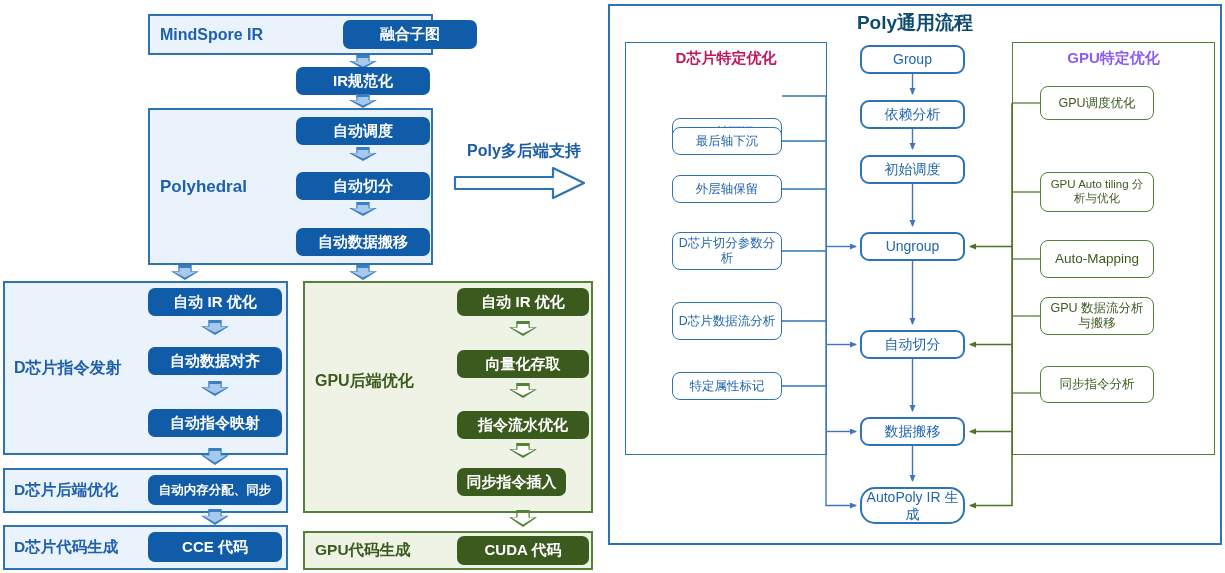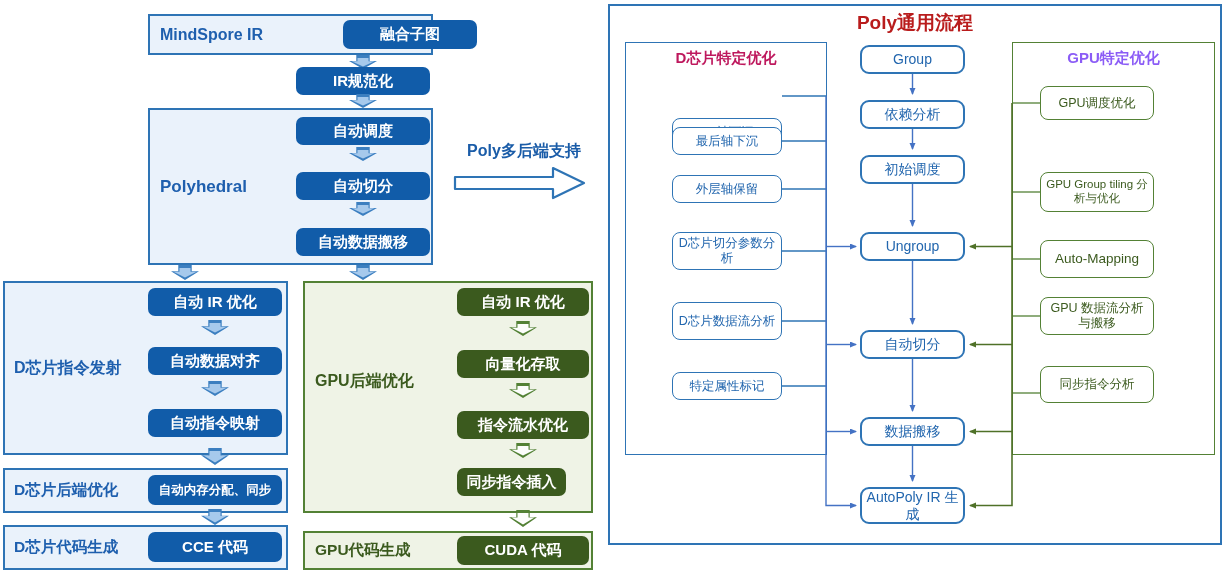--- a/index.html
+++ b/index.html
@@ -32,21 +32,21 @@
   .hdr-g{color:#8b5cf6;font-weight:bold;font-size:15px;text-align:center;}
   .sbox-b{background:#fff;border:1.5px solid #2E74B5;border-radius:8px;color:#2266AE;
           font-size:12.5px;display:flex;align-items:center;justify-content:center;
           text-align:center;line-height:1.2;padding:1px 4px;}
   .sbox-g{background:#fff;border:1.5px solid #538135;border-radius:8px;color:#3B5A1E;
           font-size:12.5px;display:flex;align-items:center;justify-content:center;
           text-align:center;line-height:1.2;padding:1px 4px;}
   .mbox{background:#fff;border:2px solid #2E74B5;border-radius:9px;color:#2266AE;
         font-size:14px;display:flex;align-items:center;justify-content:center;
         text-align:center;line-height:1.15;}
-  .title{color:#b91c1c;font-weight:bold;font-size:19px;text-align:center;}
+  .title{color:#0c4a6e;font-weight:bold;font-size:19px;text-align:center;}
   svg{display:block;}
   #connectors{position:absolute;left:0;top:0;pointer-events:none;}
 </style>
 </head>
 <body>
 
 <div id="canvas">
 
   <div class="abs lc" style="left:148px;top:14px;width:285px;height:41px;"></div>
   <div class="abs clabel-b" style="left:160px;top:14px;height:41px;font-size:16px;">MindSpore IR</div>
@@ -157,32 +157,32 @@
   <div class="abs sbox-b" style="left:672px;top:82px;width:110px;height:28px;margin-top:36px;">C0轴下沉</div>
   <div class="abs sbox-b" style="left:672px;top:127px;width:110px;height:28px;">最后轴下沉</div>
   <div class="abs sbox-b" style="left:672px;top:175px;width:110px;height:28px;">外层轴保留</div>
   <div class="abs sbox-b" style="left:672px;top:232px;width:110px;height:38px;">D芯片切分参数分析</div>
   <div class="abs sbox-b" style="left:672px;top:302px;width:110px;height:38px;">D芯片数据流分析</div>
   <div class="abs sbox-b" style="left:672px;top:372px;width:110px;height:28px;">特定属性标记</div>
 
   <div class="abs colbox-g" style="left:1012px;top:42px;width:203px;height:413px;"></div>
   <div class="abs hdr-g" style="left:1012px;top:49px;width:203px;">GPU特定优化</div>
   <div class="abs sbox-g" style="left:1040px;top:86px;width:114px;height:34px;">GPU调度优化</div>
-  <div class="abs sbox-g" style="left:1040px;top:172px;width:114px;height:40px;font-size:11.5px;">GPU Group tiling 分析与优化</div>
+  <div class="abs sbox-g" style="left:1040px;top:172px;width:114px;height:40px;font-size:11.5px;">GPU Auto tiling 分析与优化</div>
   <div class="abs sbox-g" style="left:1040px;top:240px;width:114px;height:38px;font-size:13.5px;">Auto-Mapping</div>
   <div class="abs sbox-g" style="left:1040px;top:297px;width:114px;height:38px;">GPU 数据流分析与搬移</div>
   <div class="abs sbox-g" style="left:1040px;top:366px;width:114px;height:37px;">同步指令分析</div>
 
   <div class="abs mbox" style="left:860px;top:45px;width:105px;height:29px;">Group</div>
   <div class="abs mbox" style="left:860px;top:100px;width:105px;height:29px;">依赖分析</div>
   <div class="abs mbox" style="left:860px;top:155px;width:105px;height:29px;">初始调度</div>
   <div class="abs mbox" style="left:860px;top:232px;width:105px;height:29px;">Ungroup</div>
   <div class="abs mbox" style="left:860px;top:330px;width:105px;height:29px;">自动切分</div>
   <div class="abs mbox" style="left:860px;top:417px;width:105px;height:29px;">数据搬移</div>
-  <div class="abs mbox" style="left:860px;top:487px;width:105px;height:37px;">AutoPoly IR 生成</div>
+  <div class="abs mbox" style="left:860px;top:487px;width:105px;height:37px;border-radius:15px;">AutoPoly IR 生成</div>
 
   <svg id="connectors" width="1225" height="573">
     <defs>
       <marker id="mb" markerWidth="8" markerHeight="8" refX="6" refY="3" orient="auto" markerUnits="userSpaceOnUse">
         <path d="M0,0 L7,3 L0,6 Z" fill="#4472C4"></path>
       </marker>
       <marker id="mg" markerWidth="8" markerHeight="8" refX="6" refY="3" orient="auto" markerUnits="userSpaceOnUse">
         <path d="M0,0 L7,3 L0,6 Z" fill="#4F7128"></path>
       </marker>
     </defs>

